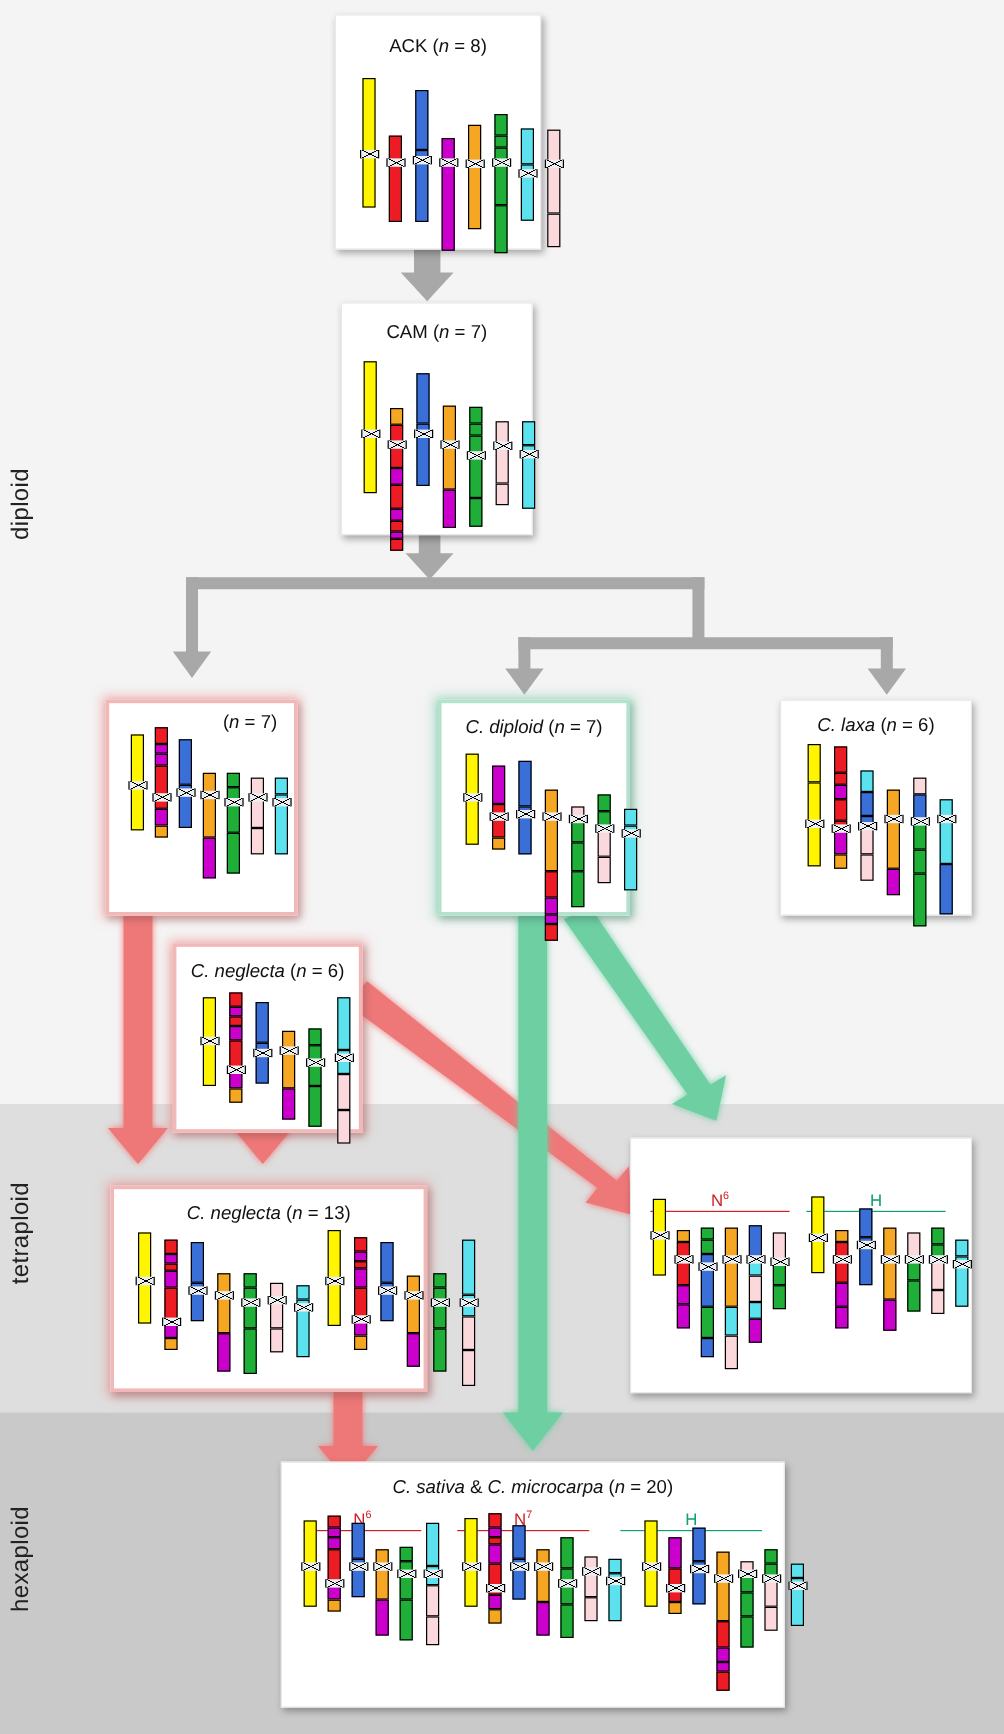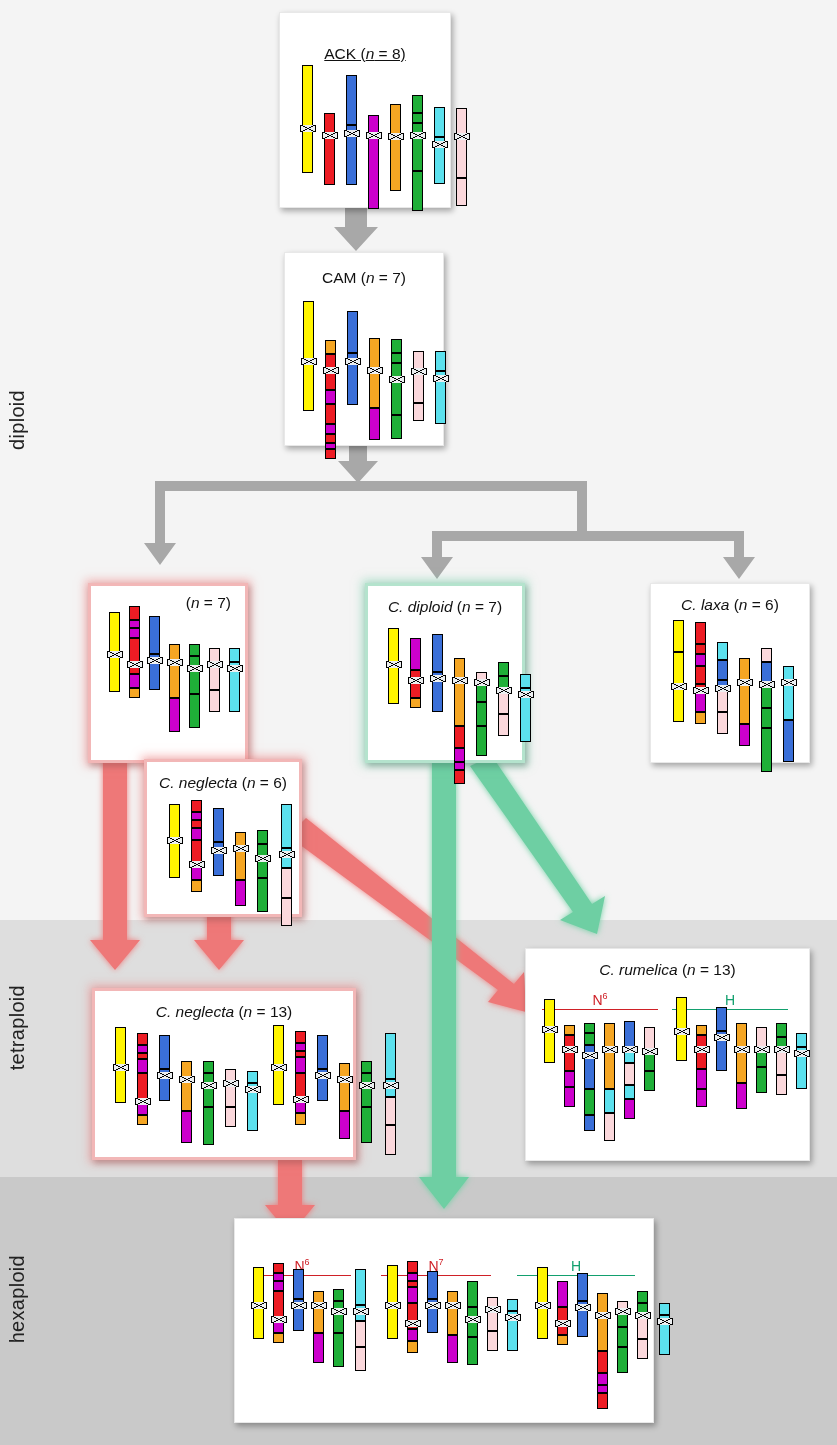--- a/index.html
+++ b/index.html
@@ -129,21 +129,21 @@
   <g filter="url(#softglow)">
     <path d="M432,762 h24 v415 h13 l-25,32 l-25,-32 h13 z" fill="#6ecfa3"></path>
   </g>
 
   <g filter="url(#softglow)">
     <path d="M278,1160 h24 v45 h13 l-25,30 l-25,-30 h13 z" fill="#ee7878"></path>
   </g>
 </svg>
 
 <div class="panel" id="panel-ack" style="left:279px; top:12px; width:172px; height:196px;">
-  <div class="panel-title" style="top:32px;text-decoration:underline;">
+  <div class="panel-title" style="top:17px;">
     <span>ACK (</span><i>n</i><span> = 8)</span>
   </div>
   <div class="karyo">
       <div class="chrom" style="left: 22px; top: 52px; height: 108px;">
         <div class="seg" style="top: 0px; height: 63px; background: rgb(255, 245, 0);"></div>
         <div class="seg" style="top: 63px; height: 45px; background: rgb(255, 245, 0);"></div>
         <div class="cen" style="top: 59.5px;"></div>
       </div>
       <div class="chrom" style="left: 44px; top: 100px; height: 72px;">
         <div class="seg" style="top: 0px; height: 22px; background: rgb(237, 28, 36);"></div>
@@ -400,21 +400,21 @@
       </div>
       <div class="chrom" style="left: 132px; top: 82px; height: 96px;">
         <div class="seg" style="top: 0px; height: 16px; background: rgb(92, 225, 238);"></div>
         <div class="seg" style="top: 16px; height: 38px; background: rgb(92, 225, 238);"></div>
         <div class="seg" style="top: 54px; height: 42px; background: rgb(58, 111, 216);"></div>
         <div class="cen" style="top: 12.5px;"></div>
       </div>
     </div>
 </div>
 
-<div class="panel red-ring" id="panel-neglecta6" style="left:144px; top:759px; width:158px; height:158px;">
+<div class="panel red-ring" id="panel-neglecta6" style="left:144px; top:786px; width:158px; height:158px;">
   <div class="panel-title" style="top:12px;">
     <i>C. neglecta</i><span> (</span><i>n</i><span> = 6)</span>
   </div>
   <div class="karyo">
       <div class="chrom" style="left: 22px; top: 42px; height: 74px;">
         <div class="seg" style="top: 0px; height: 36px; background: rgb(255, 245, 0);"></div>
         <div class="seg" style="top: 36px; height: 38px; background: rgb(255, 245, 0);"></div>
         <div class="cen" style="top: 32.5px;"></div>
       </div>
       <div class="chrom" style="left: 44px; top: 38px; height: 92px;">
@@ -547,23 +547,20 @@
         <div class="seg" style="top: 46px; height: 6px; background: rgb(92, 225, 238);"></div>
         <div class="seg" style="top: 52px; height: 12px; background: rgb(92, 225, 238);"></div>
         <div class="seg" style="top: 64px; height: 28px; background: rgb(251, 216, 220);"></div>
         <div class="seg" style="top: 92px; height: 30px; background: rgb(251, 216, 220);"></div>
         <div class="cen" style="top: 48.5px;"></div>
       </div>
     </div>
 </div>
 
 <div class="panel" id="panel-rumelica" style="left:525px; top:948px; width:285px; height:213px;">
-  <div class="panel-title" style="top:12px;">
-    <i>C. rumelica</i><span> (</span><i>n</i><span> = 13)</span>
-  </div>
   <div class="sg n6" style="left:16px; top:40px; width:116px;">
     <span class="sg-text"><span>N</span><sup>6</sup></span>
     <span class="sg-rule"></span>
   </div>
   <div class="sg h" style="left:146px; top:40px; width:116px;">
     <span class="sg-text"><span>H</span><sup></sup></span>
     <span class="sg-rule"></span>
   </div>
   <div class="karyo">
       <div class="chrom" style="left: 18px; top: 50px; height: 64px;">
@@ -650,20 +647,23 @@
       <div class="chrom" style="left: 270px; top: 84px; height: 56px;">
         <div class="seg" style="top: 0px; height: 14px; background: rgb(92, 225, 238);"></div>
         <div class="seg" style="top: 14px; height: 6px; background: rgb(92, 225, 238);"></div>
         <div class="seg" style="top: 20px; height: 36px; background: rgb(92, 225, 238);"></div>
         <div class="cen" style="top: 16.5px;"></div>
       </div>
     </div>
 </div>
 
 <div class="panel" id="panel-sativa" style="left:234px; top:1218px; width:420px; height:205px;">
+  <div class="panel-title" style="top:12px;">
+    <i>C. sativa</i><span> &amp; </span><i>C. microcarpa</i><span> (</span><i>n</i><span> = 20)</span>
+  </div>
   <div class="sg n6" style="left:18px; top:36px; width:98px;">
     <span class="sg-text"><span>N</span><sup>6</sup></span>
     <span class="sg-rule"></span>
   </div>
   <div class="sg n7" style="left:146px; top:36px; width:110px;">
     <span class="sg-text"><span>N</span><sup>7</sup></span>
     <span class="sg-rule"></span>
   </div>
   <div class="sg h" style="left:282px; top:36px; width:118px;">
     <span class="sg-text"><span>H</span><sup></sup></span>

